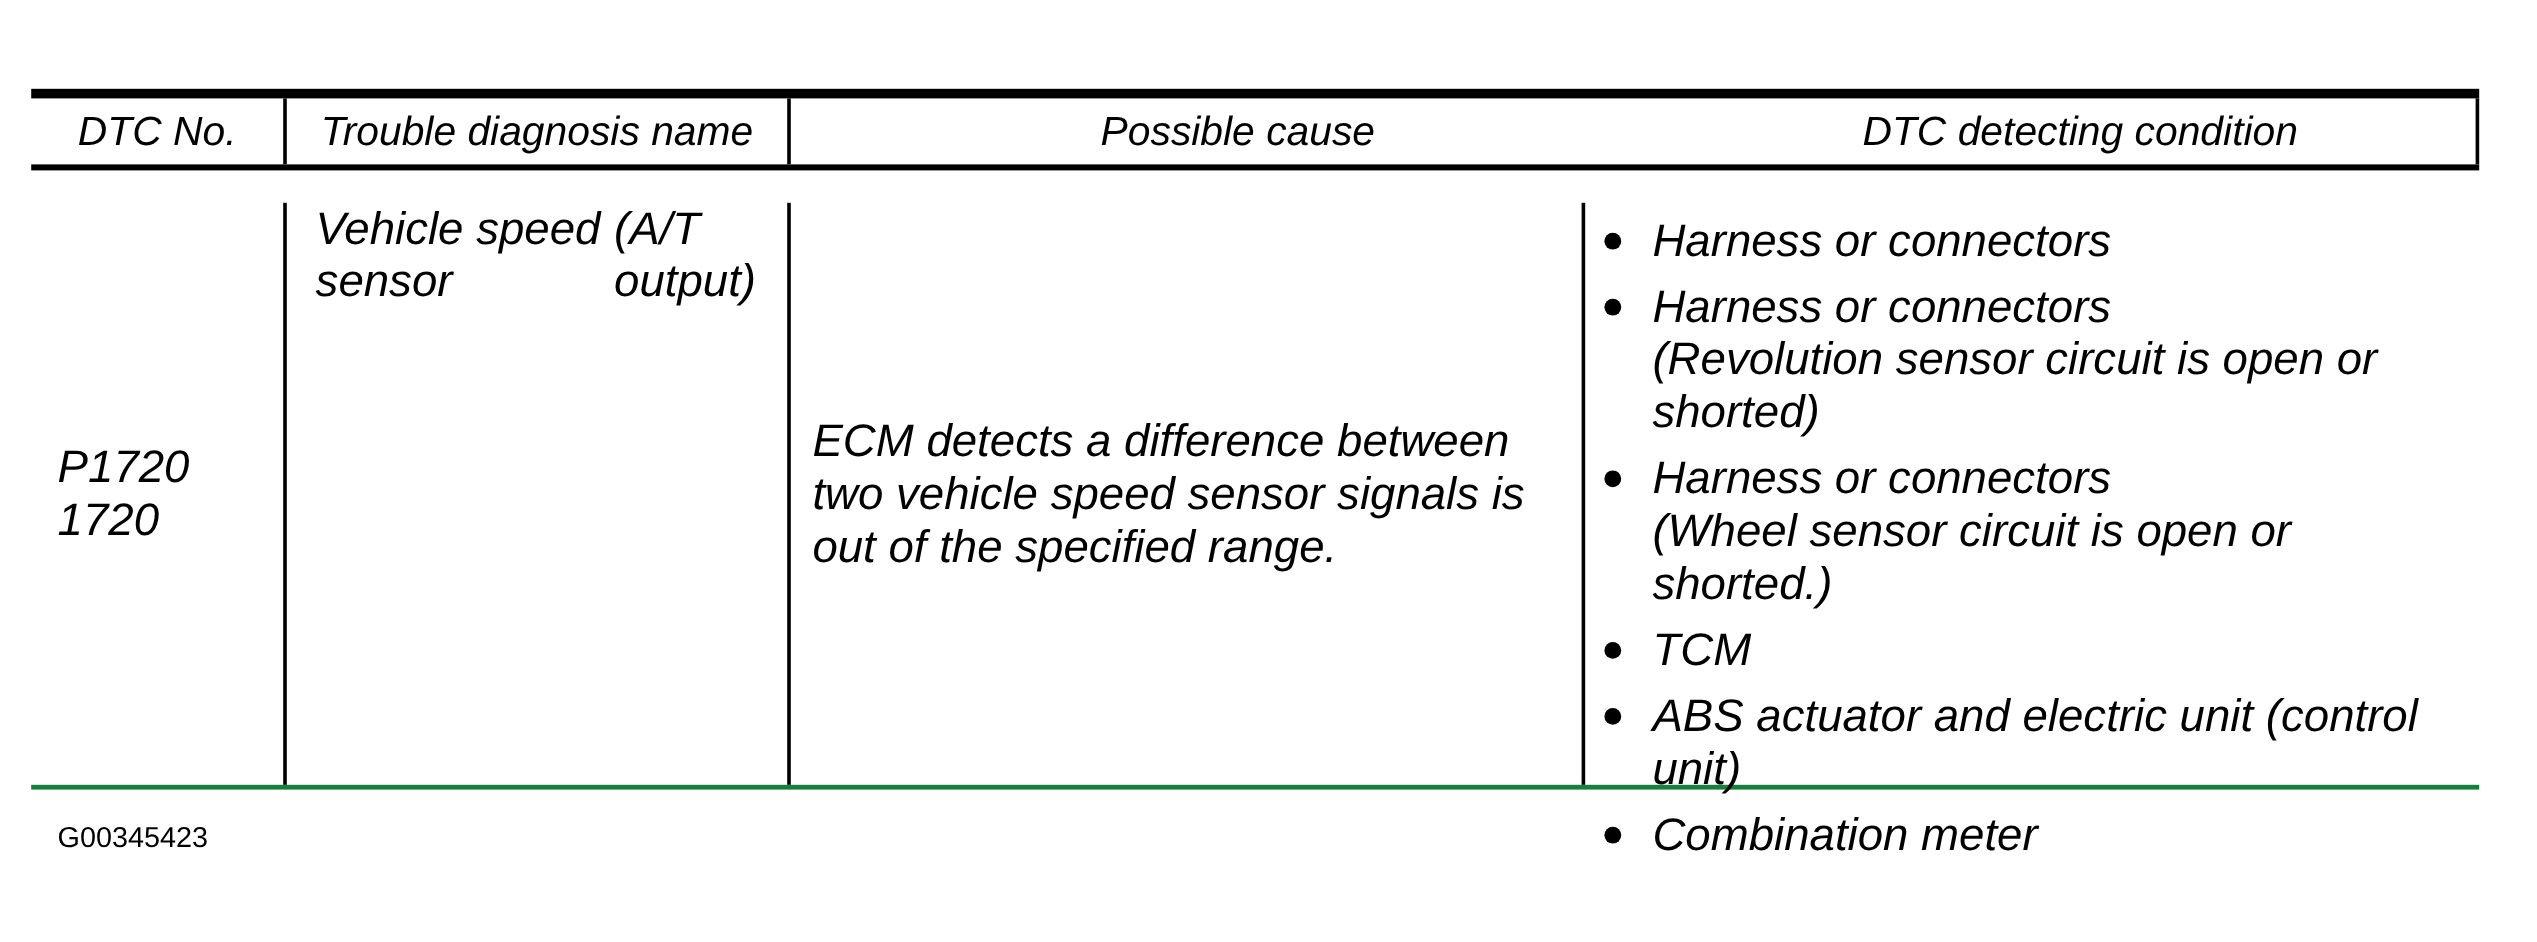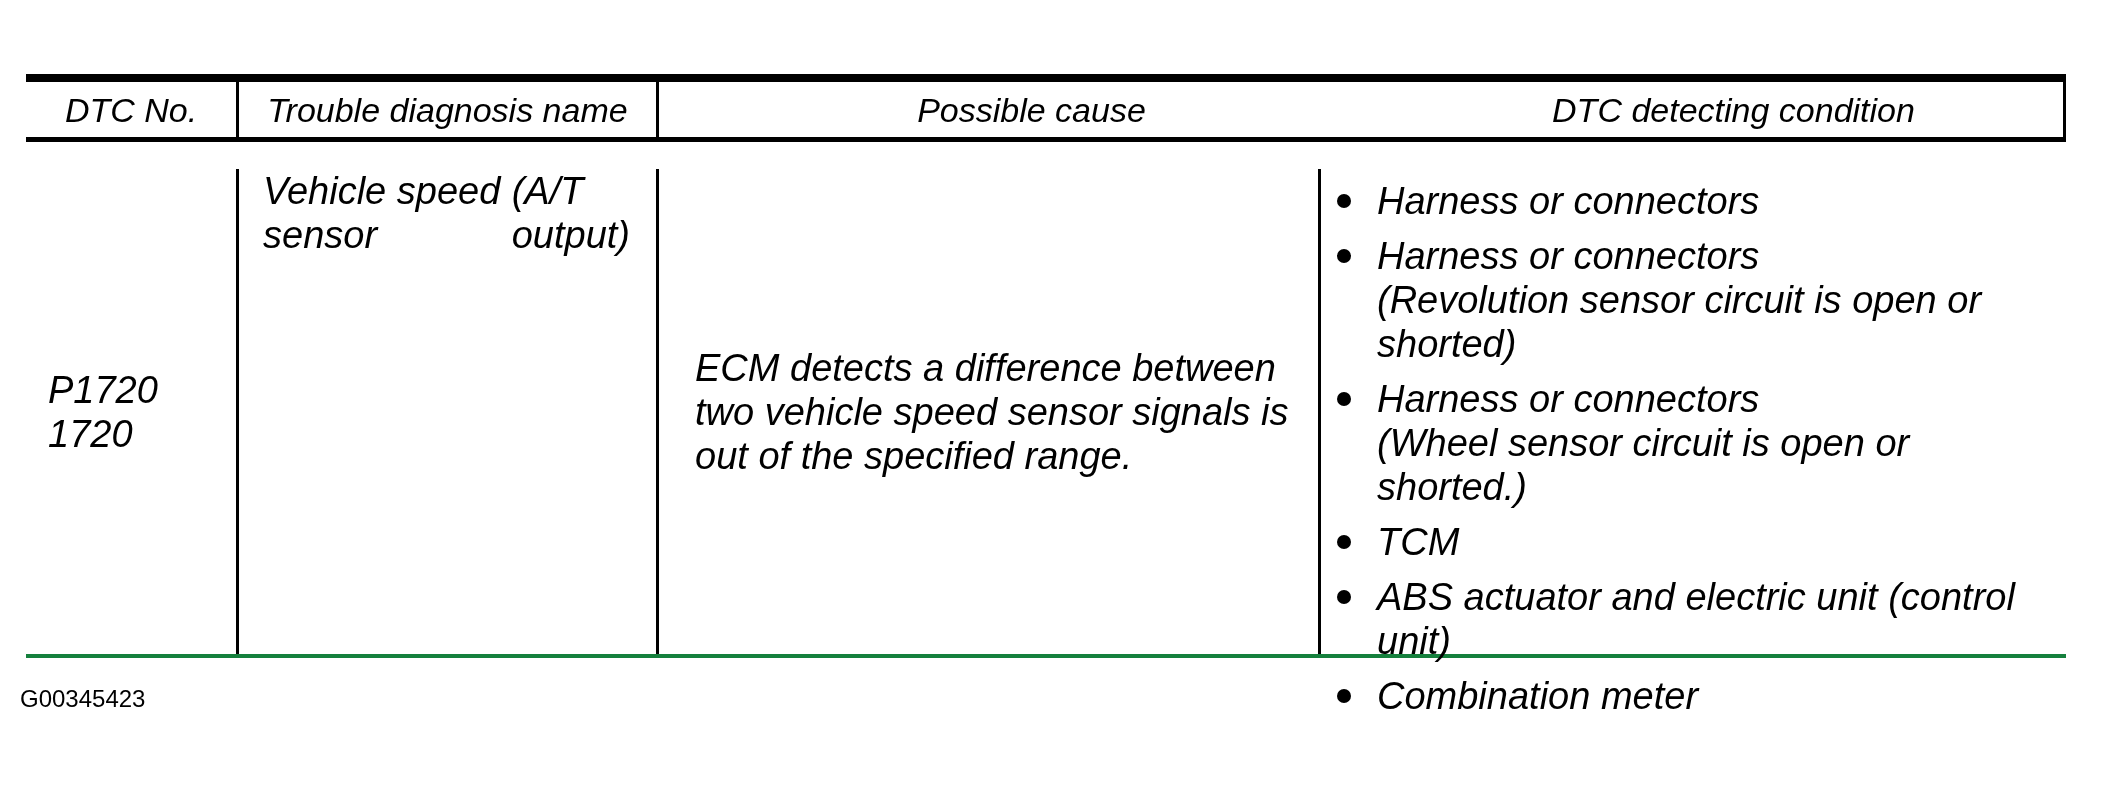--- a/index.html
+++ b/index.html
@@ -45,41 +45,41 @@
     display: flex; flex-direction: column; justify-content: center;
     padding-left: 22px;
   }
   .cell-trouble {
     display: flex; flex-direction: row; justify-content: center;
     padding-left: 24px; padding-right: 12px;
   }
   .trouble-line2 { padding-left: 10px; }
   .cell-condition {
     display: flex; flex-direction: column; justify-content: center;
-    padding-left: 36px; padding-right: 12px;
+    padding-left: 18px; padding-right: 12px;
   }
   .cell-causes { padding: 10px 4px 0 0; }
   .cause-list { margin: 0; padding: 0; list-style: none; }
   .cause-item {
     position: relative;
     padding-left: 56px;
     margin-bottom: 11px;
   }
   .cause-item:last-child { margin-bottom: 0; }
   .bullet-dot {
     position: absolute;
     left: 16px; top: 15px;
     width: 14px; height: 14px;
     border-radius: 50%;
     background: #000;
   }
   .cause-detail:empty { display: none; }
   .figure-id {
     position: absolute;
-    left: 20px; top: 684px;
+    left: 48px; top: 684px;
     font-size: 24px; line-height: 30px;
   }
 </style>
 </head>
 <body>
 
 <div class="page">
 
   <div class="dtc-table">
 

